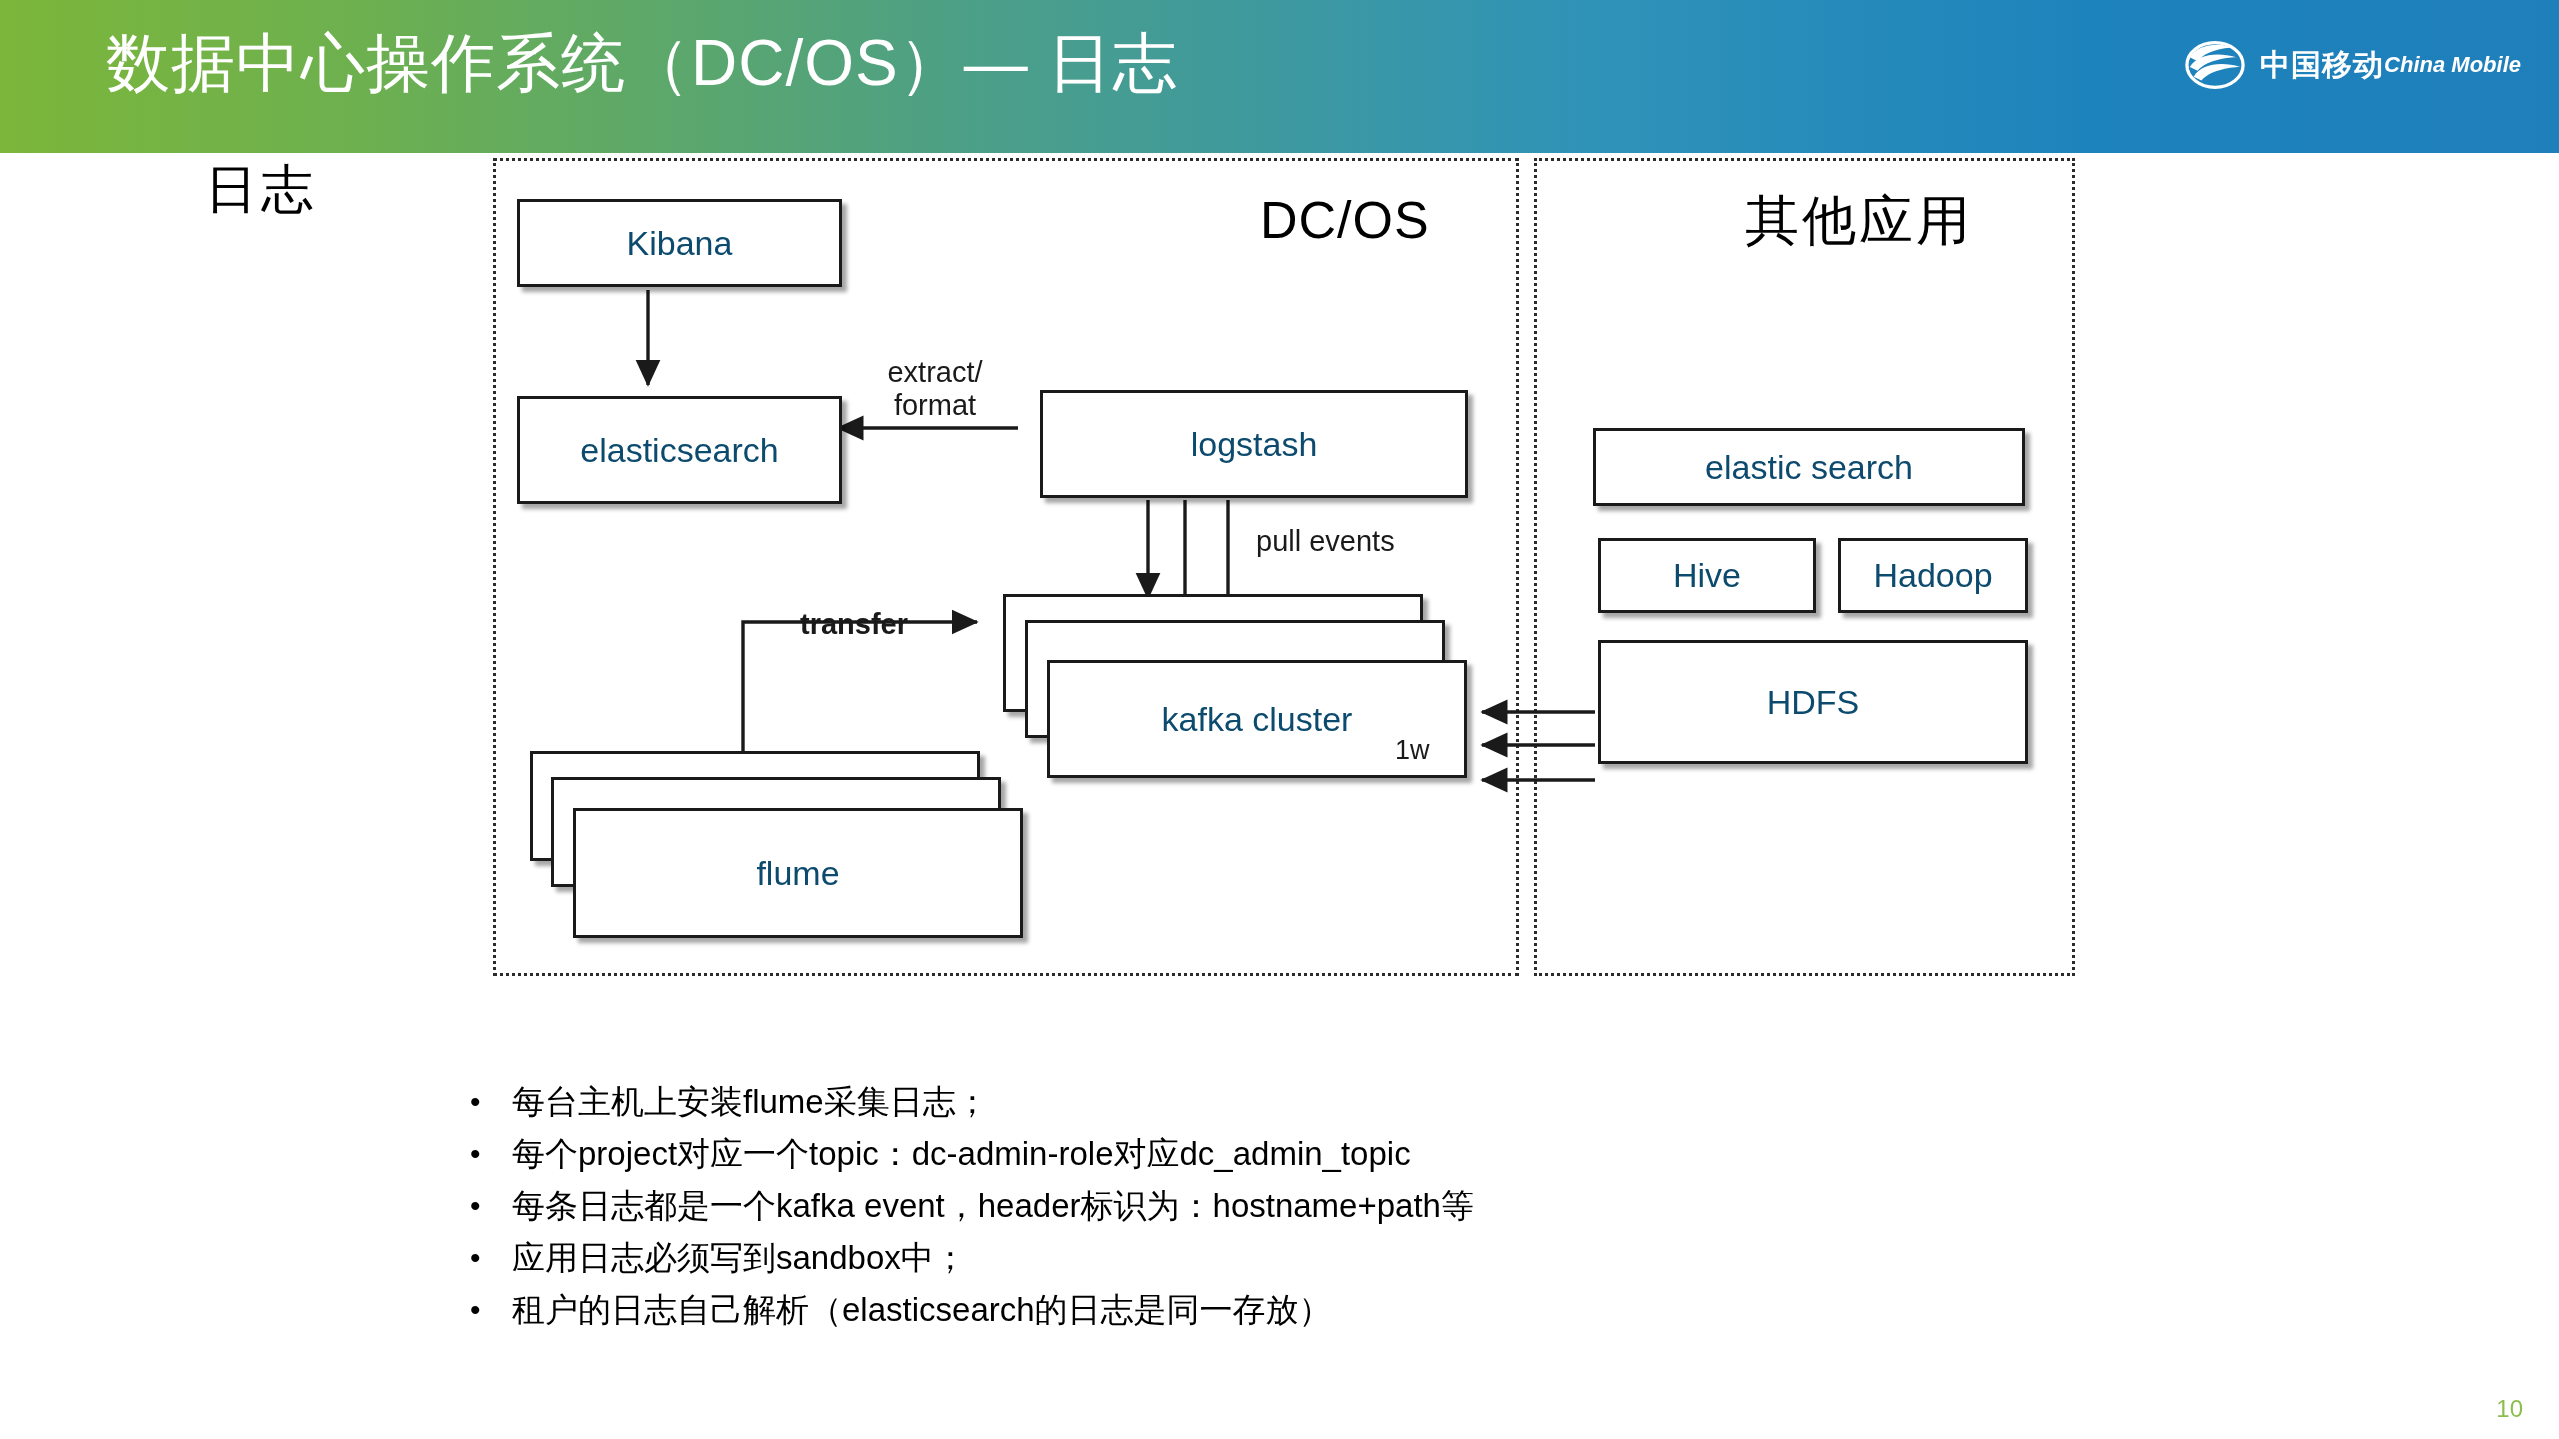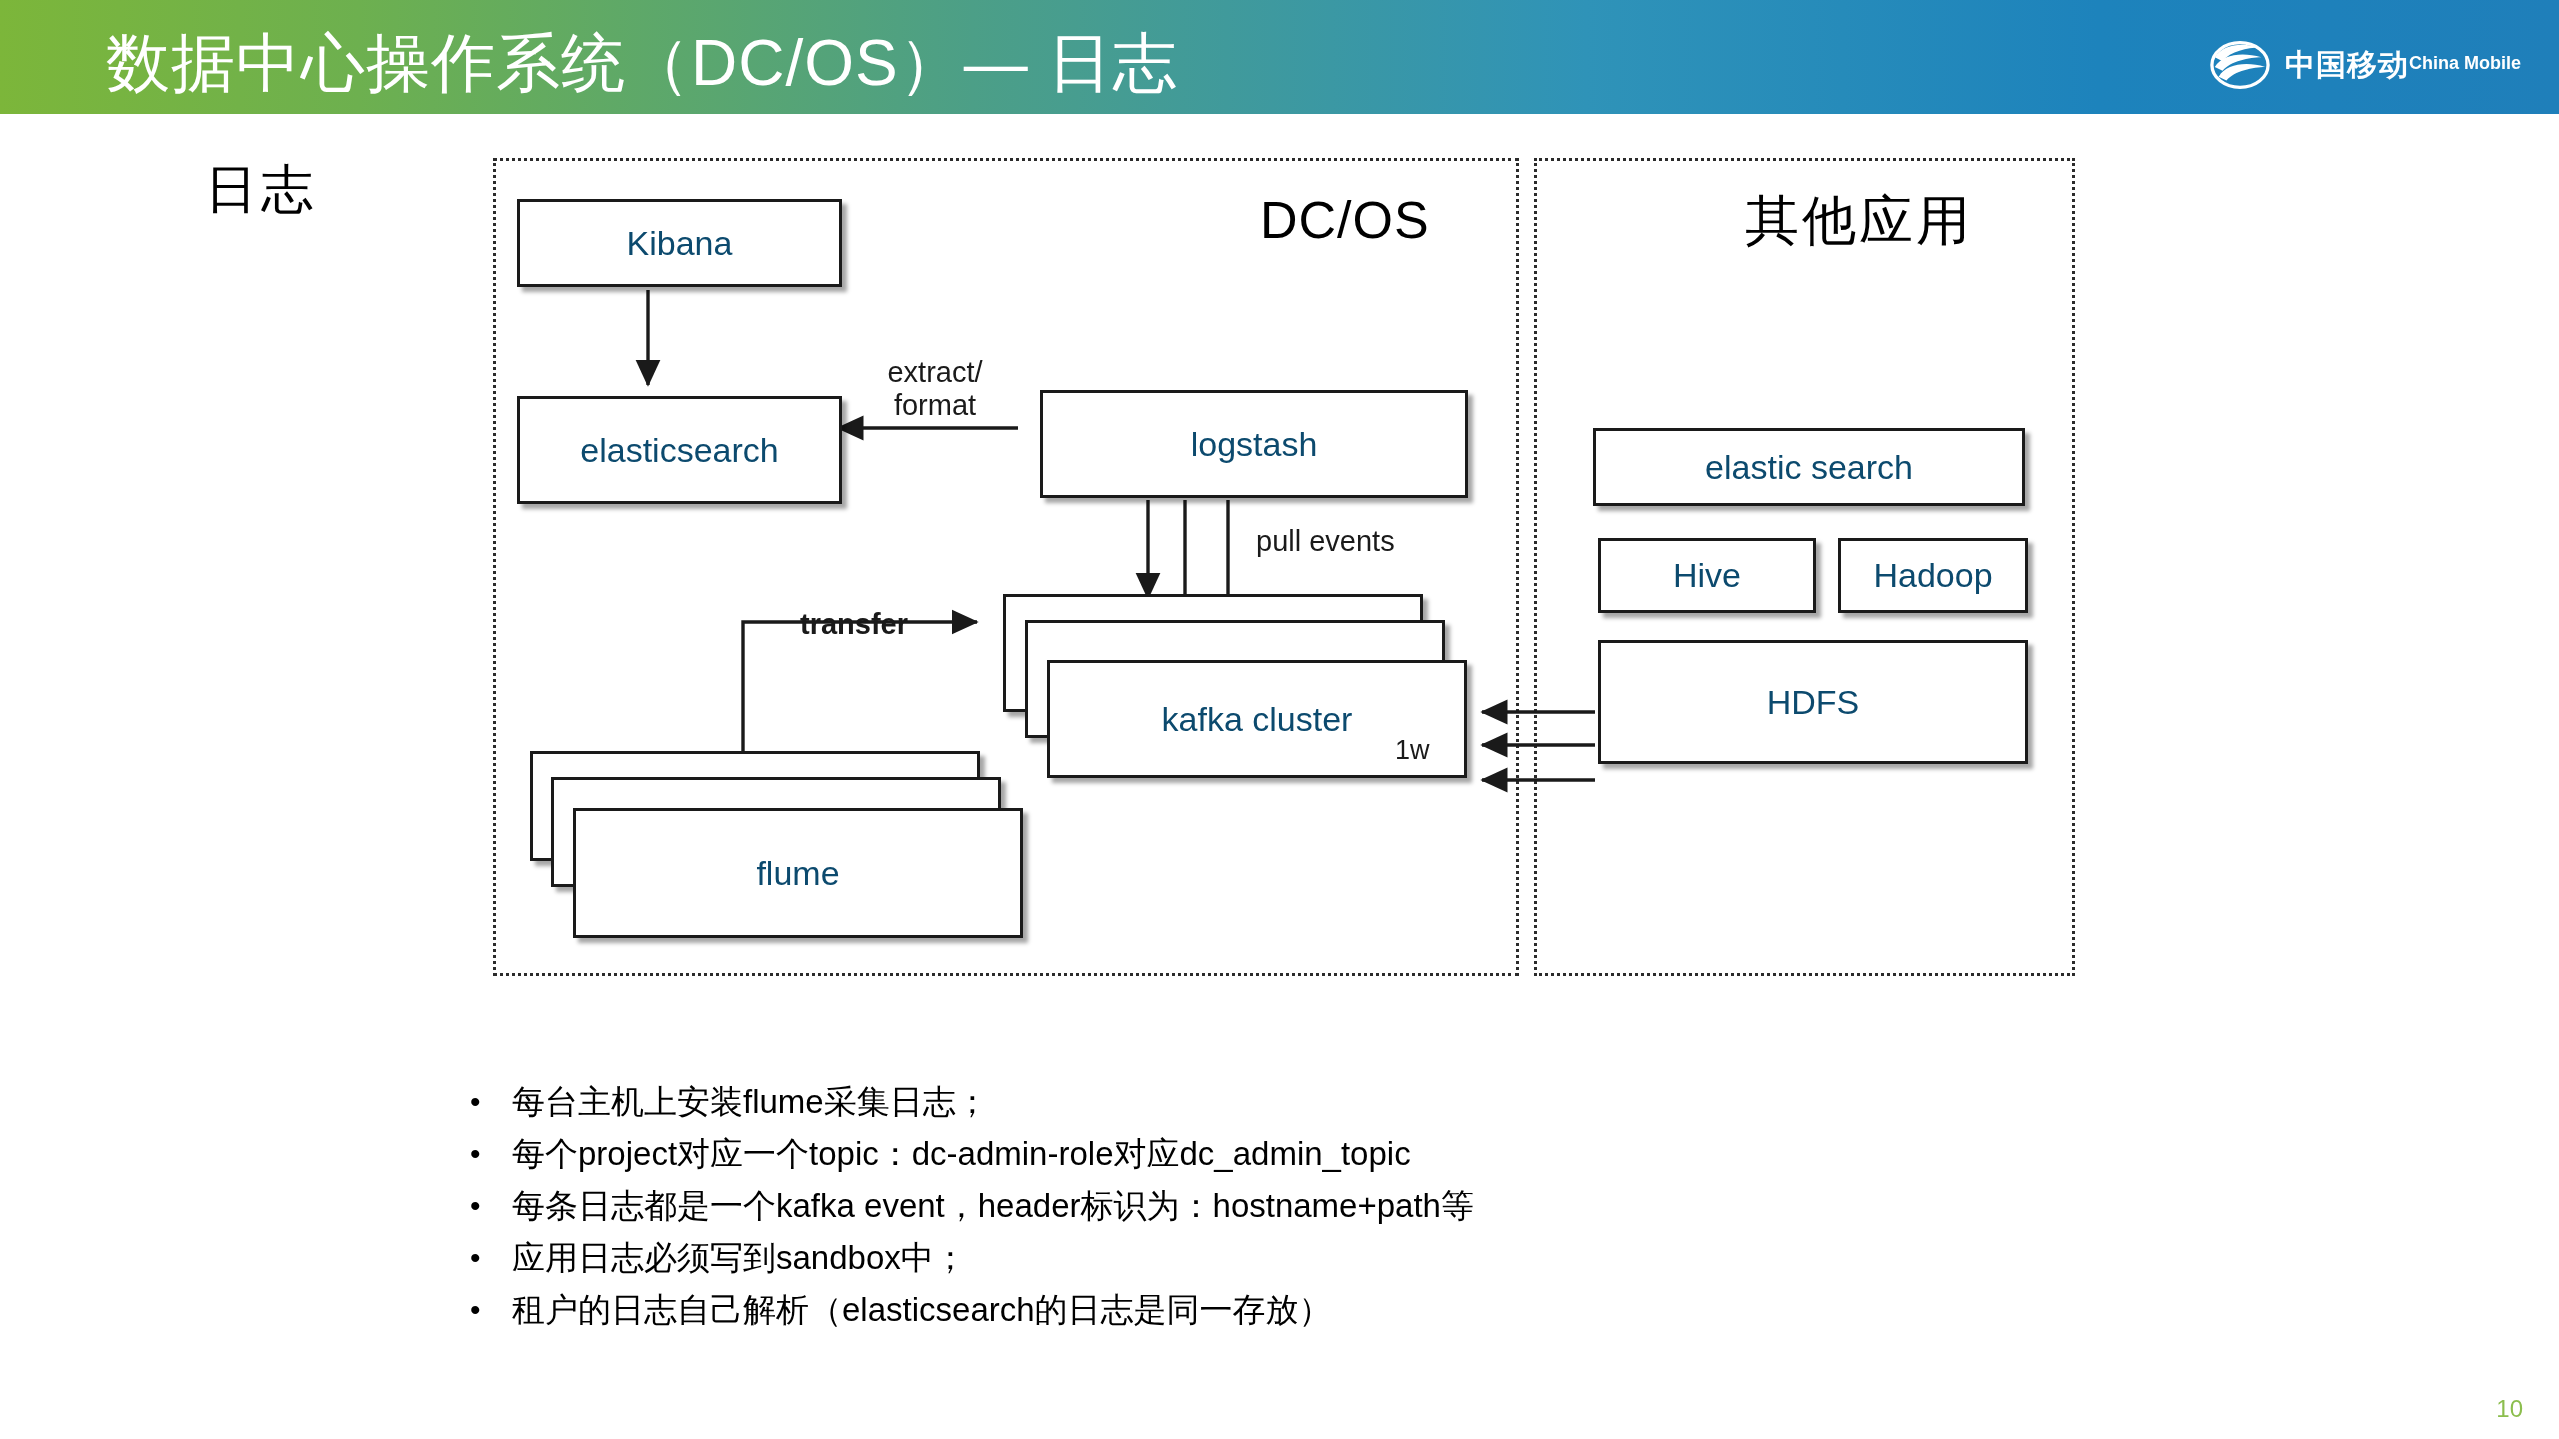--- a/index.html
+++ b/index.html
@@ -6,37 +6,37 @@
   html, body {
     width: 2559px; height: 1439px;
     background: #ffffff;
     font-family: "Liberation Sans", sans-serif;
     overflow: hidden;
   }
   #slide { position: relative; width: 2559px; height: 1439px; background: #fff; }
 
   
   .header {
-    position: absolute; left: 0; top: 0; width: 2559px; height: 114px;
+    position: absolute; left: 0; top: 0; width: 2559px; height: 153px;
     background: linear-gradient(to right, #7CB63A 0%, #6DB04F 14%, #4C9F87 38%, #2F93B8 62%, #1D83BC 82%, #1F7FBA 100%);
   }
   .header-title {
     position: absolute; left: 106px; top: 20px;
     font-size: 64px; color: #ffffff; letter-spacing: 1px;
     font-weight: 400; white-space: nowrap;
     font-family: "Liberation Sans", sans-serif;
   }
   .logo-wrap {
     position: absolute; right: 38px; top: 34px;
     display: flex; align-items: center; gap: 14px;
   }
   .logo-mark { width: 62px; height: 62px; }
   .logo-text { display: flex; flex-direction: row; line-height: 1.0; }
   .logo-cn { font-size: 30px; color: #fff; letter-spacing: 1px; font-weight: 700; }
-  .logo-en { font-size: 18px; color: #fff; letter-spacing: 0px; font-weight: 700; margin-top: 4px; }
+  .logo-en { font-size: 22px; color: #fff; letter-spacing: 0px; font-weight: 700; margin-top: 4px; font-style: italic; }
 
   
   .side-label {
     position: absolute; left: 205px; top: 155px;
     font-size: 52px; color: #000; letter-spacing: 4px;
   }
 
   
   .panel { position: absolute; border: 3px dotted #2b2b2b; background: transparent; }
   #panel-dcos  { left: 493px;  top: 158px; width: 1026px; height: 818px; }

